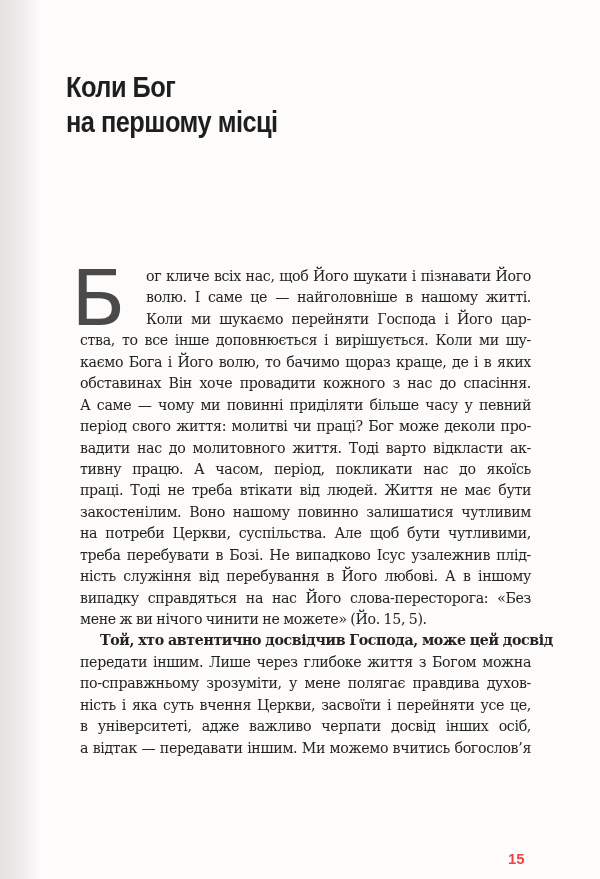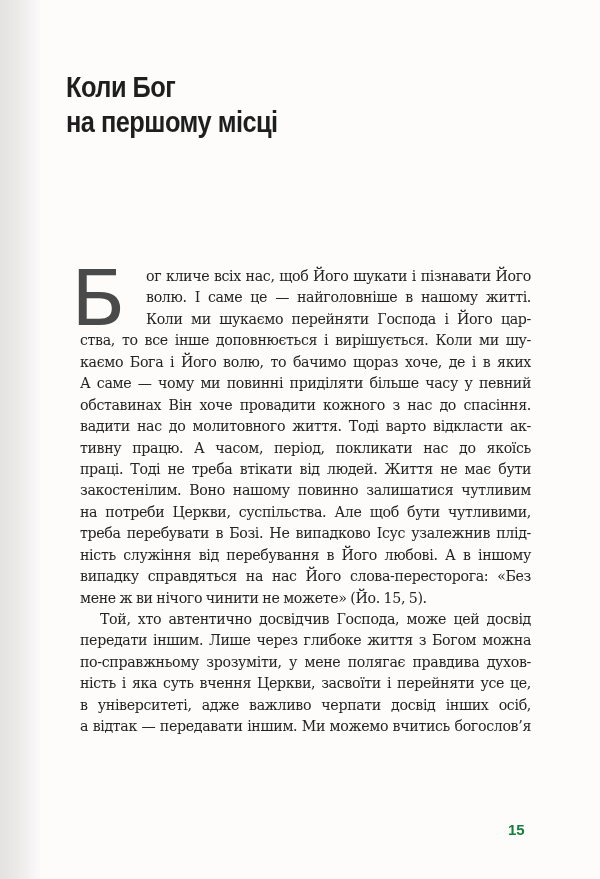--- a/index.html
+++ b/index.html
@@ -50,65 +50,66 @@
   .line {
     display: block;
     white-space: nowrap;
     text-align: justify;
     text-align-last: justify;
     height: 21.45px;
     letter-spacing: -0.35px;
     word-spacing: -0.5px;
   }
   .line.last { text-align-last: left; }
-  .line.indent { padding-left: 20px; }
+  .line.indent { padding-left: 20px; font-weight: bold; }
   .line.dc { padding-left: 66px; }
   .drop-cap {
     position: absolute;
     left: 71px;
     top: 268px;
     font-family: "DejaVu Sans", "Liberation Sans", sans-serif;
     font-size: 76px;
     line-height: 62px;
     height: 62px;
     color: #4a4a4a;
     font-weight: normal;
     transform: scaleX(1.05);
     transform-origin: left top;
   }
   .page-number {
     position: absolute;
     left: 508px;
-    top: 821px;
+    top: 850px;
     font-family: "Liberation Sans", "DejaVu Sans", sans-serif;
     font-weight: bold;
     font-size: 15px;
-    color: #15803d;
+    color: #ef4444;
   }
 </style>
 </head>
 <body>
 
 <div class="gutter-shadow"></div>
 
 <h1 class="chapter-title">
   <span>Коли Бог</span>
   <span>на першому місці</span>
 </h1>
 
 <div class="drop-cap">Б</div>
 
 <div class="body-text">
   <span class="line dc">ог кличе всіх нас, щоб Його шукати і пізнавати Його</span>
   <span class="line dc">волю. І саме це — найголовніше в нашому житті.</span>
   <span class="line dc">Коли ми шукаємо перейняти Господа і Його цар-</span>
   <span class="line">ства, то все інше доповнюється і вирішується. Коли ми шу-</span>
-  <span class="line">каємо Бога і Його волю, то бачимо щораз хоче, де і в яких</span>
+  <span class="line">каємо Бога і Його волю, то бачимо щораз краще, де і в яких</span>
+  <span class="line">обставинах Він хоче провадити кожного з нас до спасіння.</span>
   <span class="line">А саме — чому ми повинні приділяти більше часу у певний</span>
-  <span class="line">обставинах Він хоче провадити кожного з нас до спасіння.</span>
+  <span class="line">період свого життя: молитві чи праці? Бог може деколи про-</span>
   <span class="line">вадити нас до молитовного життя. Тоді варто відкласти ак-</span>
   <span class="line">тивну працю. А часом, період, покликати нас до якоїсь</span>
   <span class="line">праці. Тоді не треба втікати від людей. Життя не має бути</span>
   <span class="line">закостенілим. Воно нашому повинно залишатися чутливим</span>
   <span class="line">на потреби Церкви, суспільства. Але щоб бути чутливими,</span>
   <span class="line">треба перебувати в Бозі. Не випадково Ісус узалежнив плід-</span>
   <span class="line">ність служіння від перебування в Його любові. А в іншому</span>
   <span class="line">випадку справдяться на нас Його слова-пересторога: «Без</span>
   <span class="line last">мене ж ви нічого чинити не можете» (Йо. 15, 5).</span>
   <span class="line indent">Той, хто автентично досвідчив Господа, може цей досвід</span>

